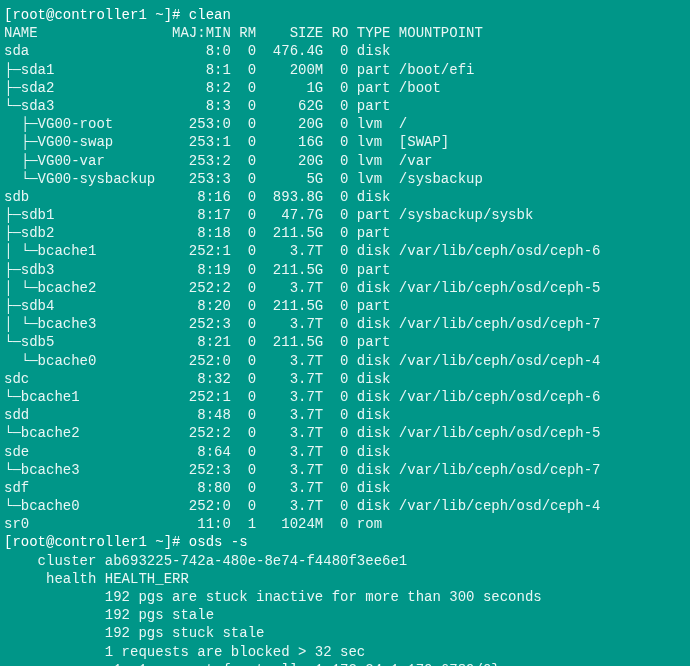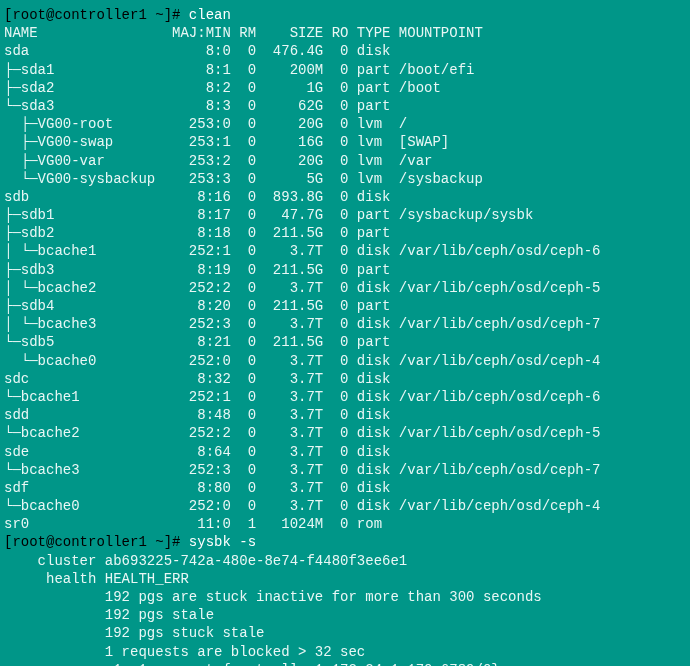--- a/index.html
+++ b/index.html
@@ -1,19 +1,19 @@
 <!DOCTYPE html>
 <html><head>
 <meta charset="utf-8">
 <style>
   html,body{margin:0;padding:0;background:#009688;color:#e8f7f5;
     font-family:Consolas,Menlo,"Courier New",monospace;font-size:14px;
     line-height:1.3;width:690px;height:666px;overflow:hidden}
   .term{padding:6px 4px;white-space:pre}
-  .y{color:#000000}
+  .y{color:#ffffff}
   .w{color:#ffffff}
 </style>
 </head>
 <body>
 
 <div class="term"><span class="y">[root@controller1 ~]# </span><span class="w">clean</span>
 <span>NAME                MAJ:MIN RM    SIZE RO TYPE MOUNTPOINT</span>
 <span>sda                     8:0  0  476.4G  0 disk 
 ├─sda1                  8:1  0    200M  0 part /boot/efi
 ├─sda2                  8:2  0      1G  0 part /boot
@@ -34,21 +34,21 @@
   └─bcache0           252:0  0    3.7T  0 disk /var/lib/ceph/osd/ceph-4
 sdc                    8:32  0    3.7T  0 disk 
 └─bcache1             252:1  0    3.7T  0 disk /var/lib/ceph/osd/ceph-6
 sdd                    8:48  0    3.7T  0 disk 
 └─bcache2             252:2  0    3.7T  0 disk /var/lib/ceph/osd/ceph-5
 sde                    8:64  0    3.7T  0 disk 
 └─bcache3             252:3  0    3.7T  0 disk /var/lib/ceph/osd/ceph-7
 sdf                    8:80  0    3.7T  0 disk 
 └─bcache0             252:0  0    3.7T  0 disk /var/lib/ceph/osd/ceph-4
 sr0                    11:0  1   1024M  0 rom  
-</span><span class="y">[root@controller1 ~]# </span><span class="w">sysbk -s</span>
+</span><span class="y">[root@controller1 ~]# </span><span class="w">osds -s</span>
 <span>    cluster ab693225-742a-480e-8e74-f4480f3ee6e1
      health HEALTH_ERR
             192 pgs are stuck inactive for more than 300 seconds
             192 pgs stale
             192 pgs stuck stale
             1 requests are blocked &gt; 32 sec
      monmap e1: 1 mons at {controller1=172.24.1.170:6789/0}
             election epoch 5, quorum 0 controller1
      osdmap e55: 8 osds: 4 up, 4 in; 78 remapped pgs
             flags sortbitwise,require_jewel_osds

